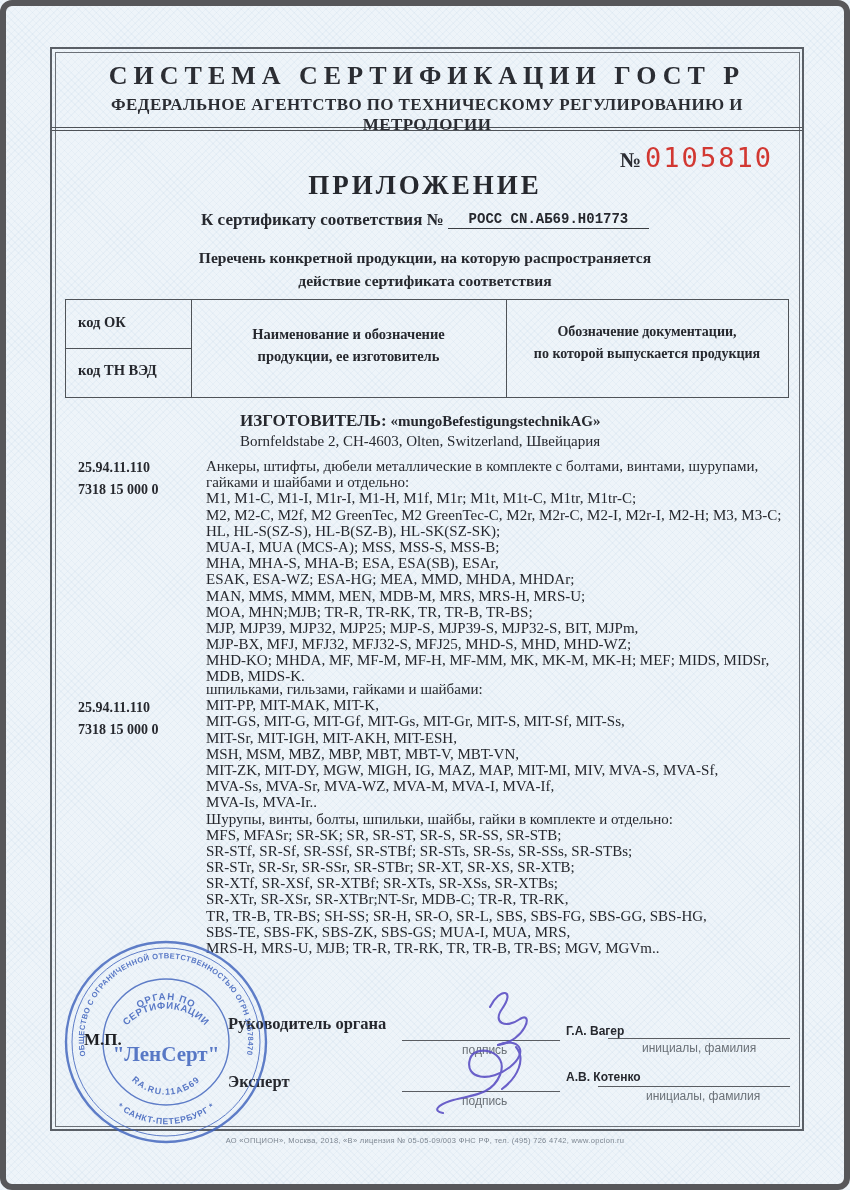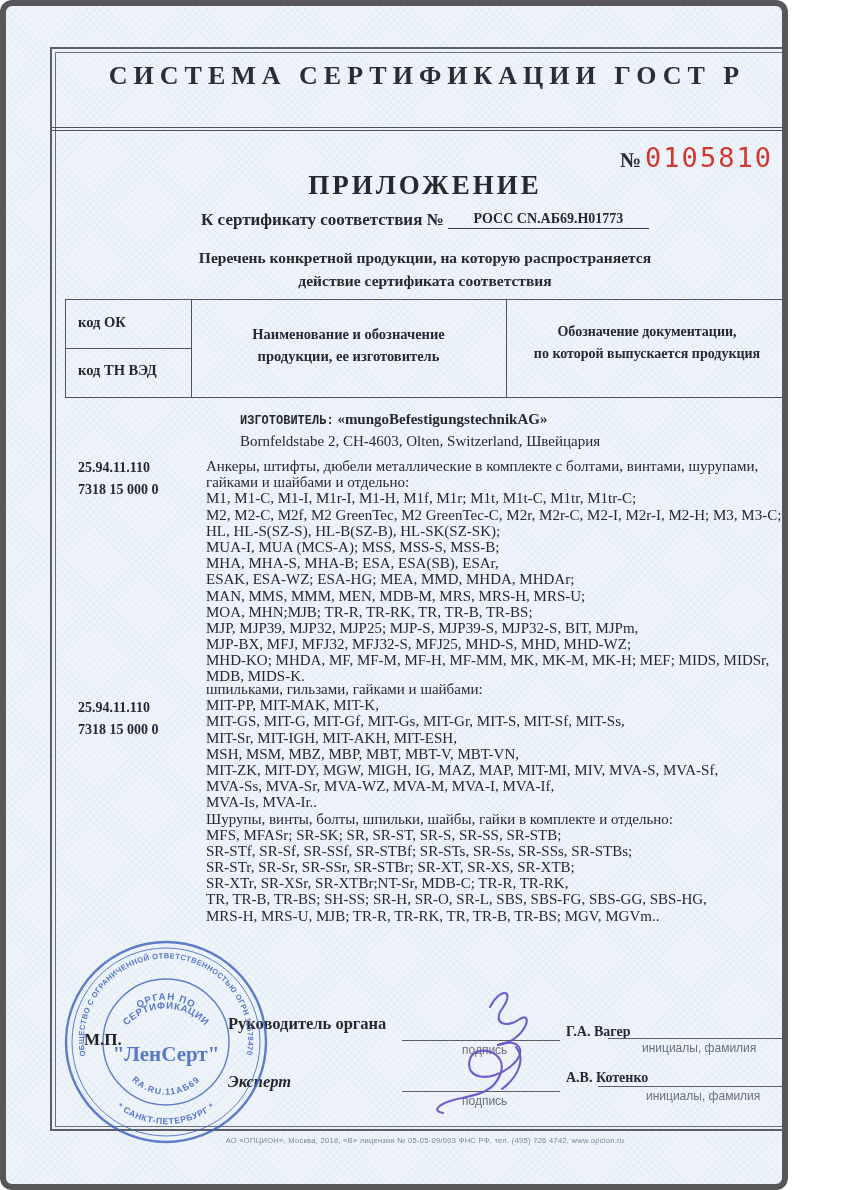--- a/index.html
+++ b/index.html
@@ -1,64 +1,65 @@
 <!DOCTYPE html>
 <html><head>
 <meta charset="utf-8">
 <style>
   html,body{margin:0;padding:0;}
   body{width:850px;height:1190px;background:#ffffff;font-family:"Liberation Serif",serif;}
-  .page{position:relative;width:788px;height:1190px;overflow:hidden;
+  .page{position:relative;width:850px;height:1190px;overflow:hidden;
     background:
       repeating-linear-gradient(45deg, rgba(130,170,205,0.07) 0 1px, transparent 1px 5px),
       repeating-linear-gradient(-45deg, rgba(130,170,205,0.07) 0 1px, transparent 1px 5px),
-      #eef4f9; border-radius: 10px;}
+      #eef4f9;}
   .scan-edge{position:absolute;inset:0;border:6px solid #57575a;border-radius:12px;pointer-events:none;z-index:50;}
   .frame{position:absolute;left:50px;top:47px;width:750px;height:1080px;border:2px solid #5a5f66;}
   .frame-inner{position:absolute;inset:2.5px;border:1px solid #6b7077;}
   .header-box{position:absolute;left:0;right:0;top:0;height:78px;border-bottom:4px double #4e5257;text-align:center;}
   .h-title{margin-top:12px;font-size:26px;font-weight:bold;letter-spacing:6px;color:#2b2d33;}
   .h-sub{margin-top:4px;font-size:17px;font-weight:bold;letter-spacing:0.4px;color:#2b2d33;}
   .serial{position:absolute;left:620px;top:142px;white-space:nowrap;}
   .serial-prefix{font-size:21px;font-weight:bold;color:#2b2d33;}
   .serial-num{font-family:"DejaVu Sans Mono",monospace;font-size:27px;color:#d23832;letter-spacing:2px;text-align:center;}
   .appendix{position:absolute;left:0;width:850px;top:170px;text-align:center;font-size:27px;font-weight:bold;letter-spacing:3px;color:#26282e;}
   .certline{position:absolute;left:0;width:850px;top:210px;text-align:center;font-size:17px;font-weight:bold;color:#26282e;}
-  .certnum{display:inline-block;font-family:Liberation Serif, serif;font-size:14px;font-weight:bold;border-bottom:1.2px solid #3a3d42;padding:0 8px 1px 8px;min-width:185px;position:relative;top:-2px;}
+  .certnum{display:inline-block;font-family:Liberation Mono, monospace;font-size:14px;font-weight:bold;border-bottom:1.2px solid #3a3d42;padding:0 8px 1px 8px;min-width:185px;position:relative;top:-2px;}
   .purpose{position:absolute;left:0;width:850px;text-align:center;font-size:15.5px;font-weight:bold;color:#26282e;}
   .tbl{position:absolute;left:65px;top:299px;width:722px;height:97px;border:1.3px solid #4f5358;}
   .tbl .v1{position:absolute;left:125px;top:0;bottom:0;width:0;border-left:1.3px solid #4f5358;}
   .tbl .v2{position:absolute;left:440px;top:0;bottom:0;width:0;border-left:1.3px solid #4f5358;}
   .tbl .hmid{position:absolute;left:0;width:125px;top:48px;height:0;border-top:1.3px solid #4f5358;}
   .tbl .c{position:absolute;font-weight:bold;color:#26282e;font-size:14.5px;}
   .cell-center{text-align:center;}
   .mfr{position:absolute;left:240px;top:411px;font-size:15px;font-weight:bold;color:#26282e;white-space:nowrap;}
-  .mfr .lbl{font-family:Liberation Mono, monospace;font-size:12px;margin-top:27px;}
+  .mfr .lbl{font-family:Liberation Serif, serif;font-size:17px;margin-top:27px;}
   .addr{position:absolute;left:240px;top:433px;font-size:15px;font-weight:normal;color:#26282e;white-space:nowrap;}
   .code{position:absolute;left:78px;font-size:14px;font-weight:bold;color:#26282e;white-space:nowrap;}
   .plines{position:absolute;left:206px;white-space:nowrap;}
   .pline{height:16.2px;line-height:16.2px;font-size:15px;font-weight:normal;color:#26282e;}
   .sig-label{position:absolute;font-size:16.5px;font-weight:bold;color:#26282e;white-space:nowrap;}
-  .sig-name{position:absolute;font-family:Liberation Serif, serif;font-size:14px;font-weight:bold;color:#26282e;white-space:nowrap;}
+  .sig-name{position:absolute;font-family:Liberation Sans, sans-serif;font-size:12px;font-weight:bold;color:#26282e;white-space:nowrap;}
   .sig-line{position:absolute;border-bottom:1px solid #5a5d62;height:0;}
   .sig-cap{position:absolute;font-family:"Liberation Sans",sans-serif;font-size:12px;color:#6a7077;white-space:nowrap;}
   .mp{position:absolute;left:84px;top:1030px;font-size:17px;font-weight:bold;color:#1d1e22;z-index:12;text-align:center;}
   .stamp-wrap{position:absolute;left:56px;top:932px;z-index:10;}
   .sigink{position:absolute;left:398px;top:985px;z-index:11;}
   .footer{position:absolute;left:0;width:850px;top:1136px;text-align:center;font-family:"Liberation Sans",sans-serif;font-size:7.5px;color:#7d8691;letter-spacing:0.3px;}
 </style>
 </head>
 <body>
 
 <div class="page">
 
   <div class="frame">
     <div class="frame-inner"></div>
     <div class="header-box">
       <div class="h-title">СИСТЕМА СЕРТИФИКАЦИИ ГОСТ Р</div>
+      <div class="h-sub">ФЕДЕРАЛЬНОЕ АГЕНТСТВО ПО ТЕХНИЧЕСКОМУ РЕГУЛИРОВАНИЮ И МЕТРОЛОГИИ</div>
     </div>
   </div>
 
   <div class="serial">
     <span class="serial-prefix">№</span>
     <span class="serial-num">0105810</span>
   </div>
 
   <div class="appendix">ПРИЛОЖЕНИЕ</div>
 
@@ -115,22 +116,24 @@
       <div class="pline">MIT-GS, MIT-G, MIT-Gf, MIT-Gs, MIT-Gr, MIT-S, MIT-Sf, MIT-Ss,</div>
       <div class="pline">MIT-Sr,  MIT-IGH, MIT-AKH, MIT-ESH,</div>
       <div class="pline">MSH, MSM, MBZ, MBP, MBT, MBT-V, MBT-VN,</div>
       <div class="pline">MIT-ZK,  MIT-DY,  MGW,  MIGH, IG, MAZ, MAP, MIT-MI, MIV, MVA-S,   MVA-Sf,</div>
       <div class="pline">MVA-Ss, MVA-Sr, MVA-WZ, MVA-M, MVA-I, MVA-If,</div>
       <div class="pline">MVA-Is, MVA-Ir..</div>
       <div class="pline">Шурупы, винты, болты, шпильки, шайбы,  гайки в комплекте и отдельно:</div>
       <div class="pline">MFS, MFASr;  SR-SK;  SR, SR-ST, SR-S, SR-SS, SR-STB;</div>
       <div class="pline">SR-STf, SR-Sf, SR-SSf, SR-STBf; SR-STs, SR-Ss, SR-SSs, SR-STBs;</div>
       <div class="pline">SR-STr, SR-Sr, SR-SSr, SR-STBr; SR-XT, SR-XS, SR-XTB;</div>
+      <div class="pline">SR-XTf, SR-XSf, SR-XTBf; SR-XTs, SR-XSs, SR-XTBs;</div>
       <div class="pline">SR-XTr, SR-XSr, SR-XTBr;NT-Sr, MDB-C; TR-R, TR-RK,</div>
       <div class="pline">TR, TR-B, TR-BS; SH-SS; SR-H, SR-O, SR-L, SBS, SBS-FG, SBS-GG, SBS-HG,</div>
+      <div class="pline">SBS-TE,  SBS-FK, SBS-ZK, SBS-GS; MUA-I, MUA, MRS,</div>
       <div class="pline">MRS-H, MRS-U, MJB; TR-R, TR-RK, TR, TR-B, TR-BS; MGV, MGVm..</div>
     </div>
 
   <div class="stamp-wrap">
     <svg width="220" height="220" viewBox="0 0 220 220">
       <defs>
         <path id="arcOuterTop" d="M 29.5,124 A 82,82 0 1 1 190.5,124" fill="none"></path>
         <path id="arcOuterBottom" d="M 35,138 A 79,79 0 0 0 185,138" fill="none"></path>
         <path id="arcOrg1" d="M 70,90 A 47,47 0 0 1 150,90" fill="none"></path>
         <path id="arcOrg2" d="M 62,106 A 54,54 0 0 1 158,106" fill="none"></path>
@@ -174,21 +177,21 @@
     </svg>
   </div>
 
   <div class="sig-label" style="left:228px;top:1014px;">Руководитель органа</div>
   <div class="sig-line" style="left:402px;top:1040px;width:158px;"></div>
   <div class="sig-cap" style="left:462px;top:1043px;">подпись</div>
   <div class="sig-name" style="left:566px;top:1024px;">Г.А.  Вагер</div>
   <div class="sig-line" style="left:608px;top:1038px;width:182px;"></div>
   <div class="sig-cap" style="left:642px;top:1041px;">инициалы, фамилия</div>
 
-  <div class="sig-label" style="left:228px;top:1072px;font-style:italic;">Эксперт</div>
+  <div class="sig-label" style="left:228px;top:1072px;">Эксперт</div>
   <div class="sig-line" style="left:402px;top:1091px;width:158px;"></div>
   <div class="sig-cap" style="left:462px;top:1094px;">подпись</div>
   <div class="sig-name" style="left:566px;top:1070px;">А.В.  Котенко</div>
   <div class="sig-line" style="left:598px;top:1086px;width:192px;"></div>
   <div class="sig-cap" style="left:646px;top:1089px;">инициалы, фамилия</div>
 
   <div class="footer">АО «ОПЦИОН», Москва, 2018, «В»     лицензия № 05-05-09/003 ФНС РФ,  тел. (495) 726 4742, www.opcion.ru</div>
 
   <div class="scan-edge"></div>
 </div>

